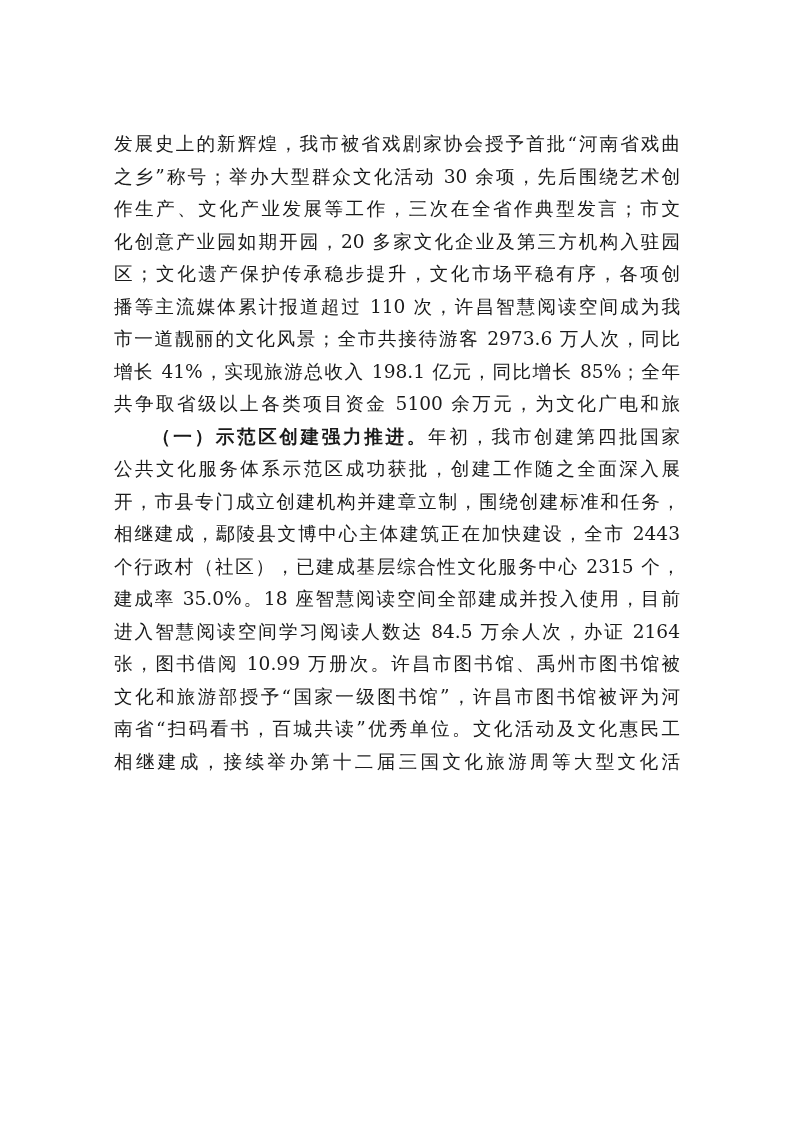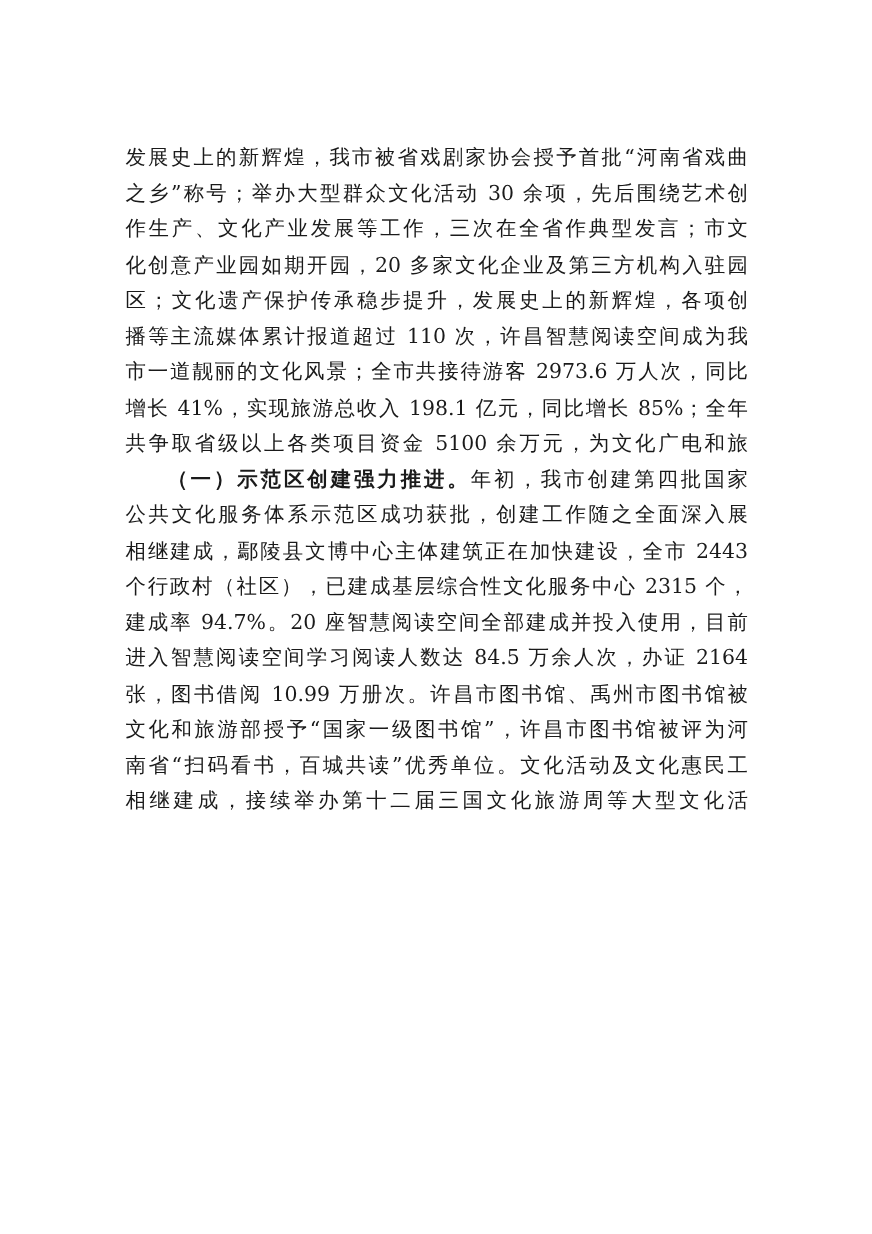--- a/index.html
+++ b/index.html
@@ -51,33 +51,34 @@
 <body>
 
 <div class="page">
   <div class="text-block">
 
     <div>
       <div class="line">发展史上的新辉煌，我市被省戏剧家协会授予首批“河南省戏曲</div>
       <div class="line">之乡”称号；举办大型群众文化活动 30 余项，先后围绕艺术创</div>
       <div class="line">作生产、文化产业发展等工作，三次在全省作典型发言；市文</div>
       <div class="line">化创意产业园如期开园，20 多家文化企业及第三方机构入驻园</div>
-      <div class="line">区；文化遗产保护传承稳步提升，发展史上的新辉煌，各项创</div>
+      <div class="line">区；文化遗产保护传承稳步提升，文化市场平稳有序，各项创</div>
       <div class="line">播等主流媒体累计报道超过 110 次，许昌智慧阅读空间成为我</div>
       <div class="line">市一道靓丽的文化风景；全市共接待游客 2973.6 万人次，同比</div>
       <div class="line">增长 41%，实现旅游总收入 198.1 亿元，同比增长 85%；全年</div>
       <div class="line">共争取省级以上各类项目资金 5100 余万元，为文化广电和旅</div>
     </div>
 
     <div>
       <div class="line indent"><span class="heading">（一）示范区创建强力推进。</span><span>年初，我市创建第四批国家</span></div>
       <div class="line">公共文化服务体系示范区成功获批，创建工作随之全面深入展</div>
+      <div class="line">开，市县专门成立创建机构并建章立制，围绕创建标准和任务，</div>
       <div class="line">相继建成，鄢陵县文博中心主体建筑正在加快建设，全市 2443</div>
       <div class="line">个行政村（社区），已建成基层综合性文化服务中心 2315 个，</div>
-      <div class="line">建成率 94.7%。20 座智慧阅读空间全部建成并投入使用，目前</div>
+      <div class="line">建成率 35.0%。18 座智慧阅读空间全部建成并投入使用，目前</div>
       <div class="line">进入智慧阅读空间学习阅读人数达 84.5 万余人次，办证 2164</div>
       <div class="line">张，图书借阅 10.99 万册次。许昌市图书馆、禹州市图书馆被</div>
       <div class="line">文化和旅游部授予“国家一级图书馆”，许昌市图书馆被评为河</div>
       <div class="line">南省“扫码看书，百城共读”优秀单位。文化活动及文化惠民工</div>
       <div class="line">相继建成，接续举办第十二届三国文化旅游周等大型文化活</div>
     </div>
 
   </div>
 </div>
 

